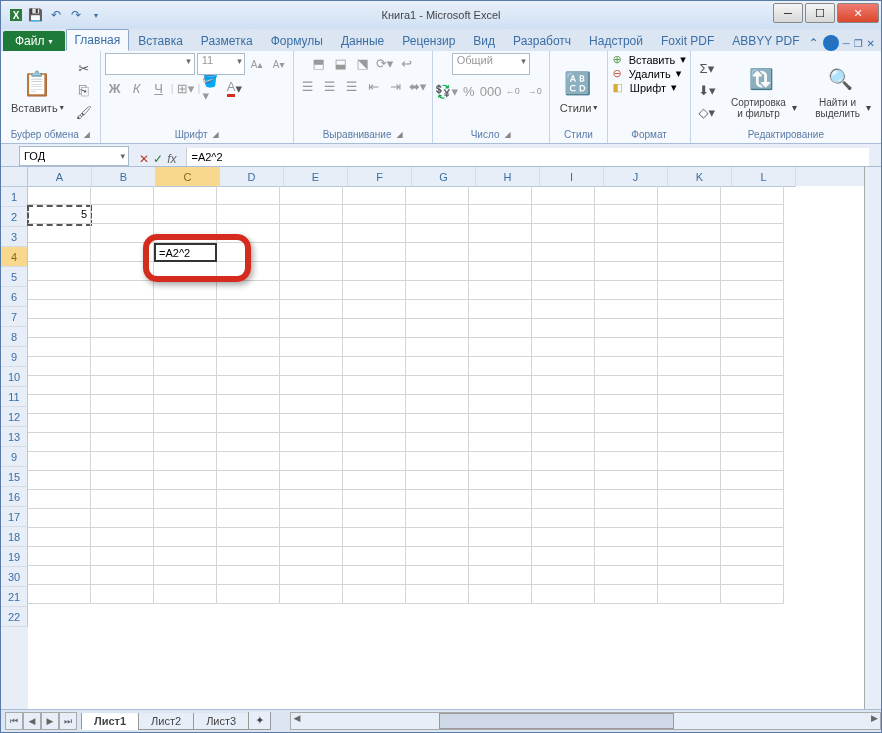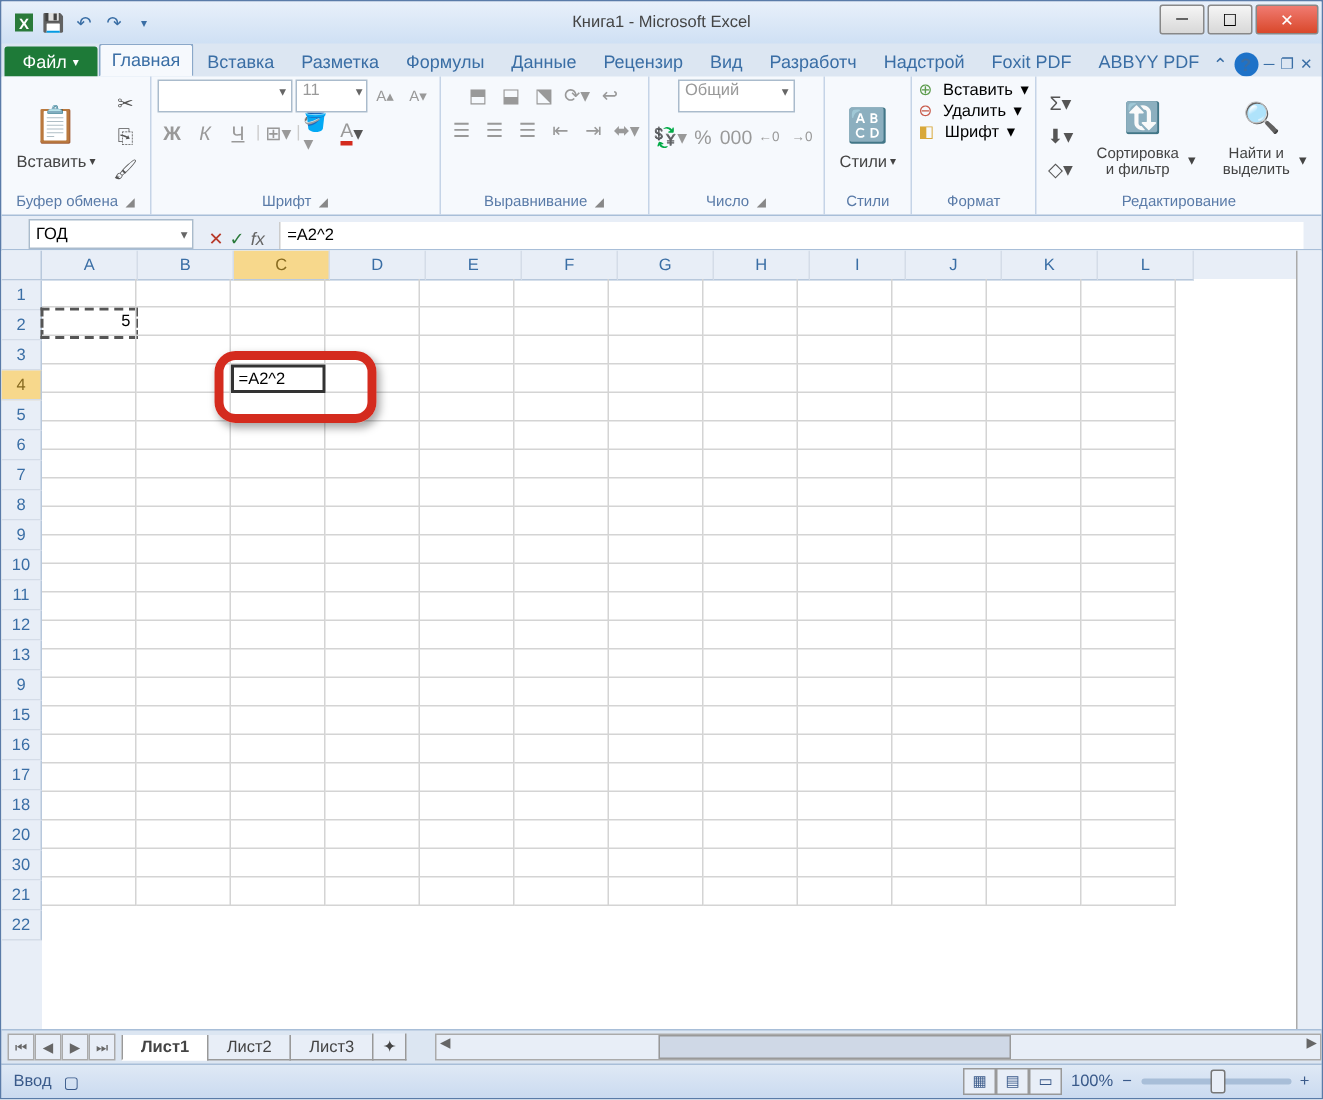--- a/index.html
+++ b/index.html
@@ -286,21 +286,21 @@
           <div class="rowhdr">9</div>
           <div class="rowhdr">10</div>
           <div class="rowhdr">11</div>
           <div class="rowhdr">12</div>
           <div class="rowhdr">13</div>
           <div class="rowhdr">9</div>
           <div class="rowhdr">15</div>
           <div class="rowhdr">16</div>
           <div class="rowhdr">17</div>
           <div class="rowhdr">18</div>
-          <div class="rowhdr">20</div>
+          <div class="rowhdr">19</div>
           <div class="rowhdr">30</div>
           <div class="rowhdr">21</div>
           <div class="rowhdr">22</div>
         </div>
     </div>
     <div class="gridmain">
       <div class="colhdrs" id="colhdr-container">
           <div class="colhdr">A</div>
           <div class="colhdr">B</div>
           <div class="colhdr sel">C</div>
@@ -643,31 +643,14 @@
     <div class="sheet-tab">Лист2</div>
     <div class="sheet-tab">Лист3</div>
     <div class="sheet-tab" style="padding:2px 6px">✦</div>
     <div class="hscroll">
       <span style="position:absolute;left:2px;top:0;font-size:9px;color:#666">◀</span>
       <div class="hscroll-thumb"></div>
       <span style="position:absolute;right:2px;top:0;font-size:9px;color:#666">▶</span>
     </div>
   </div>
 
-  <div class="statusbar">
-    <span>Ввод</span>
-    <span>▢</span>
-    <div class="status-right">
-      <div class="view-btns">
-        <span>▦</span>
-        <span>▤</span>
-        <span>▭</span>
-      </div>
-      <span>100%</span>
-      <span>−</span>
-      <div class="zoom-slider">
-          <div class="zoom-thumb"></div>
-        </div>
-      <span>+</span>
-    </div>
-  </div>
 
 </div>
 
 </body></html>

